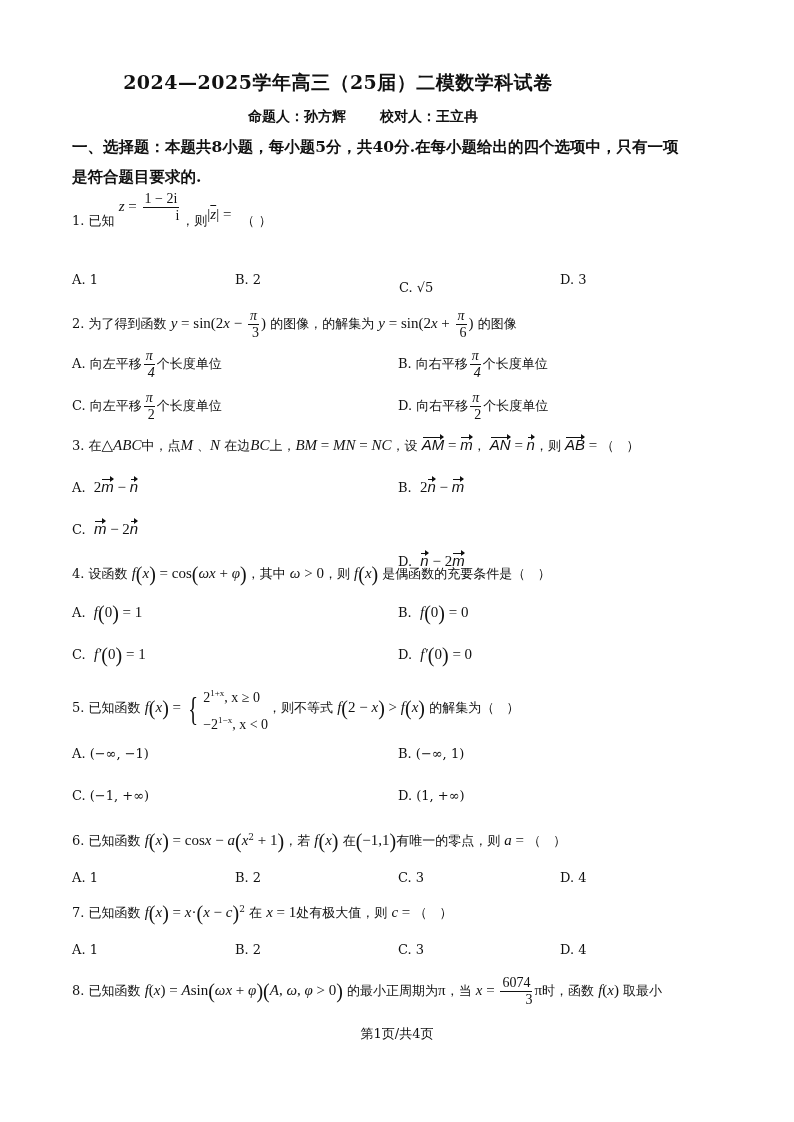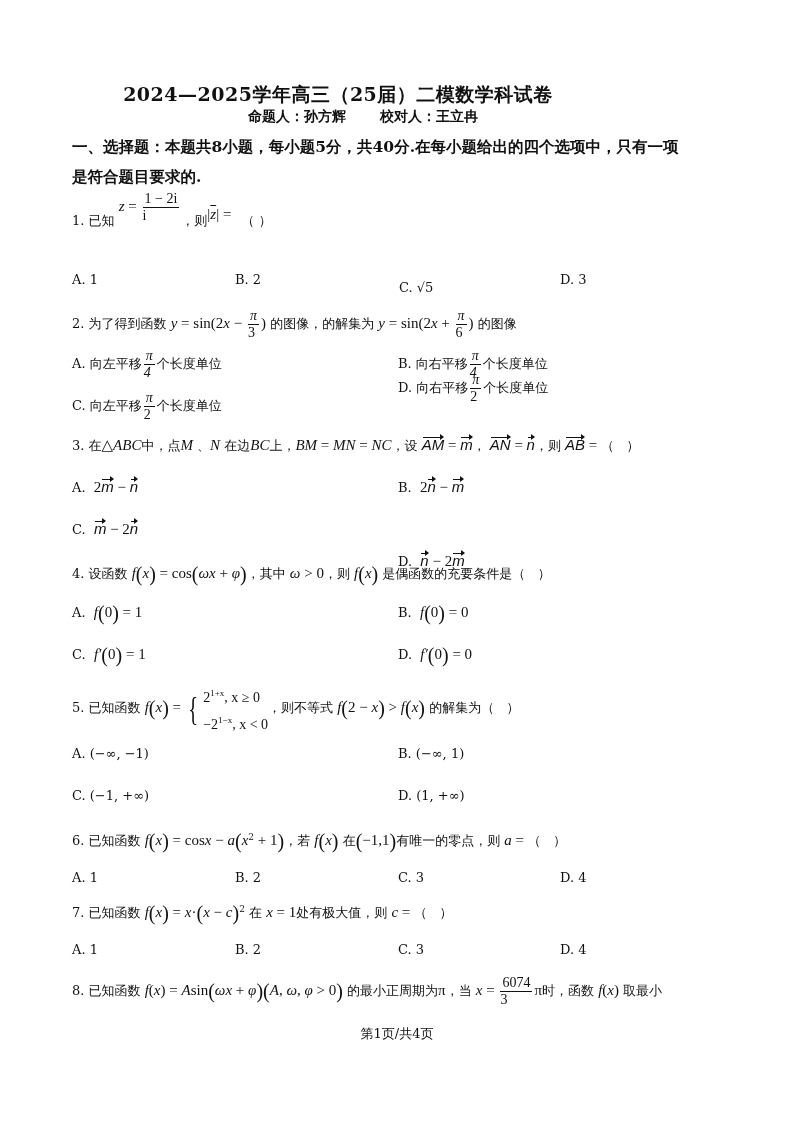--- a/index.html
+++ b/index.html
@@ -1,27 +1,27 @@
 <!DOCTYPE html>
 <html><head>
 <meta charset="utf-8">
 <style>
   html, body { margin: 0; padding: 0; background: #ffffff; }
   body { width: 794px; height: 1122px; position: relative; overflow: hidden;
          font-family: "DejaVu Serif", "Liberation Serif", serif; color: #111; }
   .abs { position: absolute; white-space: nowrap; }
-  .title { top: 82px; left: 0; width: 676px; text-align: center; font-size: 19px; font-weight: bold; letter-spacing: 0.5px; }
+  .title { top: 70px; left: 0; width: 676px; text-align: center; font-size: 19px; font-weight: bold; letter-spacing: 0.5px; }
   .authors { top: 108px; left: 0; width: 726px; text-align: center; font-size: 14px; font-weight: bold; }
   .authors .gap { display: inline-block; width: 34px; }
   .section { left: 72px; font-size: 15.5px; font-weight: bold; line-height: 30px; }
   .q { left: 72px; font-size: 13px; }
   .opt { font-size: 13px; }
   .m { font-family: "Liberation Serif", serif; font-style: italic; font-size: 15px; }
   .mr { font-family: "Liberation Serif", serif; font-size: 15px; }
-  .frac { display: inline-flex; flex-direction: column; align-items: flex-start; vertical-align: middle; margin: 0 2px; font-family: "Liberation Serif", serif; font-size: 14px; line-height: 16px; }
+  .frac { display: inline-flex; flex-direction: column; align-items: flex-end; vertical-align: middle; margin: 0 2px; font-family: "Liberation Serif", serif; font-size: 14px; line-height: 16px; }
   .frac .num { border-bottom: 1px solid #111; padding: 0 2px; }
   .frac .num.it, .frac .den.it { font-style: italic; }
   .ovl { text-decoration: overline; font-family: "Liberation Serif", serif; font-style: italic; font-size: 15px; }
   .vec { position: relative; display: inline-block; font-family: Liberation Sans, sans-serif; font-style: italic; font-size: 15px; }
   .vec::before { content: ""; position: absolute; left: 1px; right: 1px; top: 1px; border-top: 1px solid #111; }
   .vec::after { content: ""; position: absolute; right: 0px; top: -2px; border-left: 4px solid #111; border-top: 3px solid transparent; border-bottom: 3px solid transparent; }
   .big { font-size: 20px; font-family: "Liberation Serif", serif; vertical-align: middle; }
   .piece { display: inline-flex; align-items: center; vertical-align: middle; }
   .brace { font-size: 34px; font-family: "Liberation Serif", serif; line-height: 34px; margin-right: 2px; transform: scaleX(0.6); }
   .cases { display: inline-flex; flex-direction: column; font-family: "Liberation Serif", serif; font-size: 14px; line-height: 22px; }
@@ -80,21 +80,21 @@
       <span class="num it">π</span>
       <span class="den it">4</span>
     </span><span>个长度单位</span>
 </div>
 <div class="abs opt" style="top:390px; left:72px;">
   <span>C.</span> <span>向左平移</span><span class="frac">
       <span class="num it">π</span>
       <span class="den">2</span>
     </span><span>个长度单位</span>
 </div>
-<div class="abs opt" style="top:372px; left:398px;">
+<div class="abs opt" style="top:390px; left:398px;">
   <span>D.</span> <span>向右平移</span><span class="frac">
       <span class="num it">π</span>
       <span class="den">2</span>
     </span><span>个长度单位</span>
 </div>
 
 <div class="abs q" style="top:436px;">
   <span>3.</span>
   在<span class="mr">△</span><span class="m">ABC</span>中，点<span class="m">M</span> 、<span class="m">N</span> 在边<span class="m">BC</span>上，<span class="m">BM</span><span class="mr"> = </span><span class="m">MN</span><span class="mr"> = </span><span class="m">NC</span>，设
   <span class="vec">AM</span><span class="mr"> = </span><span class="vec">m</span>，

